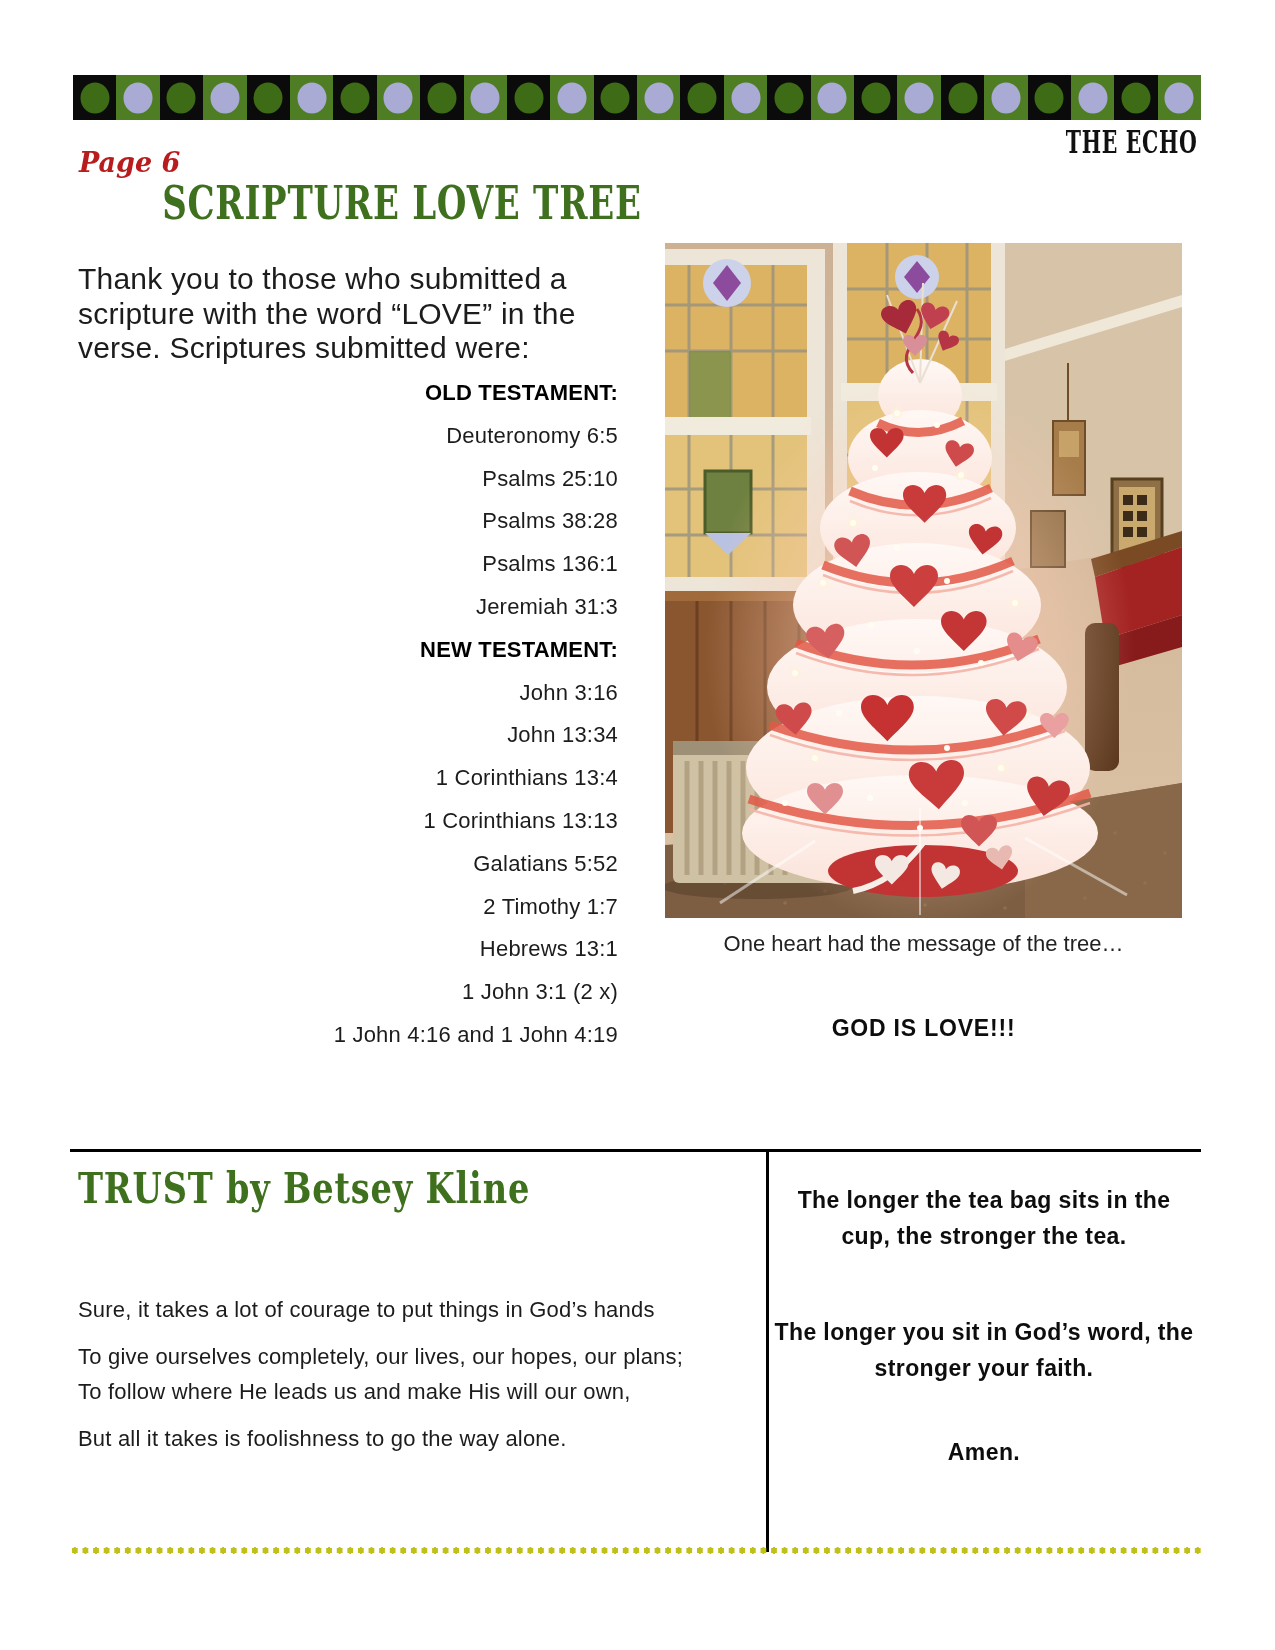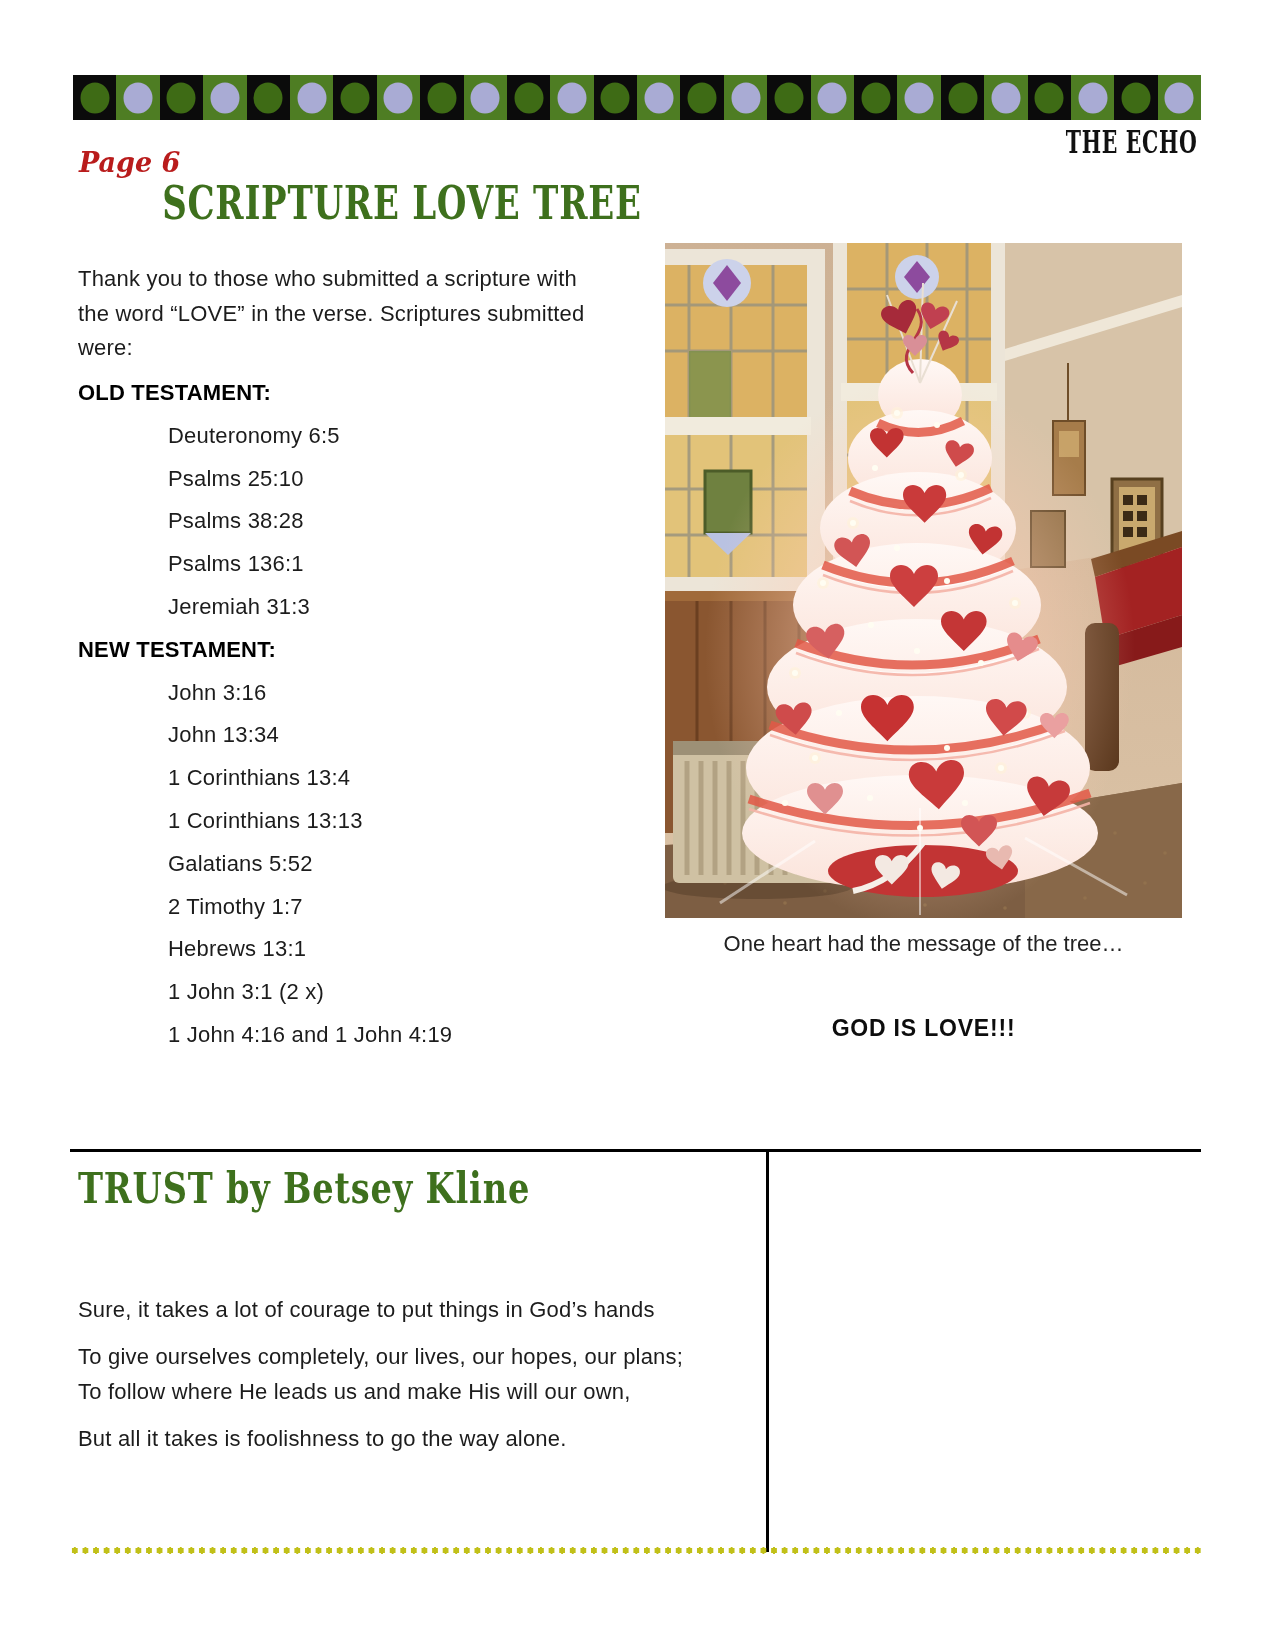--- a/index.html
+++ b/index.html
@@ -22,24 +22,24 @@
   .masthead { position:absolute; right:78px; top:124px; font-family:"DejaVu Serif", serif;
               font-weight:bold; font-size:31px; letter-spacing:1px; color:#111;
               transform:scaleX(0.66); transform-origin:100% 50%; white-space:nowrap; }
 
   .scripture-title { position:absolute; left:78px; top:176px; width:540px; text-align:center;
                      color:#3e701d; font-family:"DejaVu Serif", serif; font-weight:bold;
                      font-size:46px; white-space:nowrap; }
   .scripture-title > span { display:inline-block; transform:scaleX(0.74); transform-origin:50% 50%;
                             letter-spacing:1px; }
 
-  .intro { position:absolute; left:78px; top:262px; width:520px; font-size:22px;
+  .intro { position:absolute; left:78px; top:262px; width:520px; font-size:30px;
            line-height:34.5px; letter-spacing:0.2px; }
 
-  .lists { position:absolute; left:78px; top:372px; width:540px; font-size:22px; }
+  .lists { position:absolute; left:78px; top:372px; width:540px; font-size:22px;text-align:right; }
   .list-heading { font-weight:bold; line-height:42.8px; letter-spacing:0.2px; color:#000; }
   .lists ul { margin:0; padding:0 0 0 70px; list-style:none; }
   .lists li { line-height:42.8px; letter-spacing:0.2px;margin-left:20px; }
 
   .photo { position:absolute; left:665px; top:243px; width:517px; height:675px; overflow:hidden;
            background:#cdb194; }
 
   .photo-caption { position:absolute; left:665px; top:931px; width:517px; text-align:center;
                    font-size:22px; color:#222; }
   .photo-message { position:absolute; left:665px; top:1015px; width:517px; text-align:center;
@@ -387,16 +387,21 @@
 
   <div class="trust-title">TRUST by Betsey Kline</div>
 
   <div class="poem">
     <p>Sure, it takes a lot of courage to put things in God’s hands</p>
     <p class="gap">To give ourselves completely, our lives, our hopes, our plans;</p>
     <p class="tight">To follow where He leads us and make His will our own,</p>
     <p class="gap">But all it takes is foolishness to go the way alone.</p>
   </div>
 
+  <div class="tea">
+    <div class="quote1">The longer the tea bag sits in the cup, the stronger the tea.</div>
+    <div class="quote2">The longer you sit in God’s word, the stronger your faith.</div>
+    <div class="amen">Amen.</div>
+  </div>
 
   <div class="dots-border"></div>
 
 </div>
 
 </body></html>

